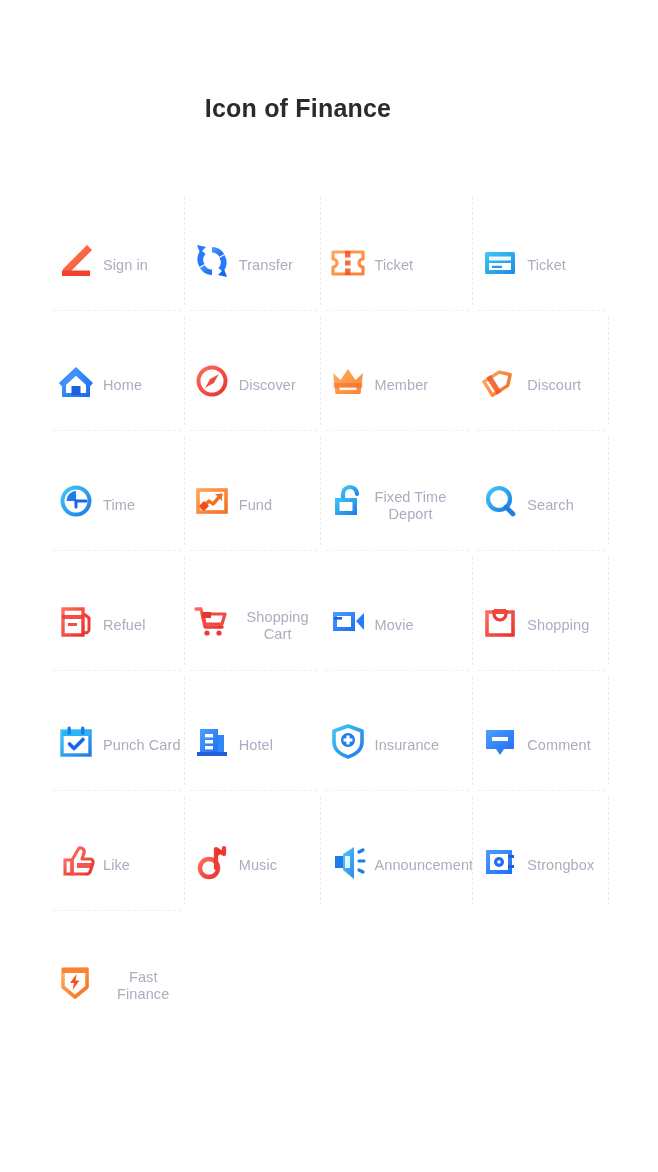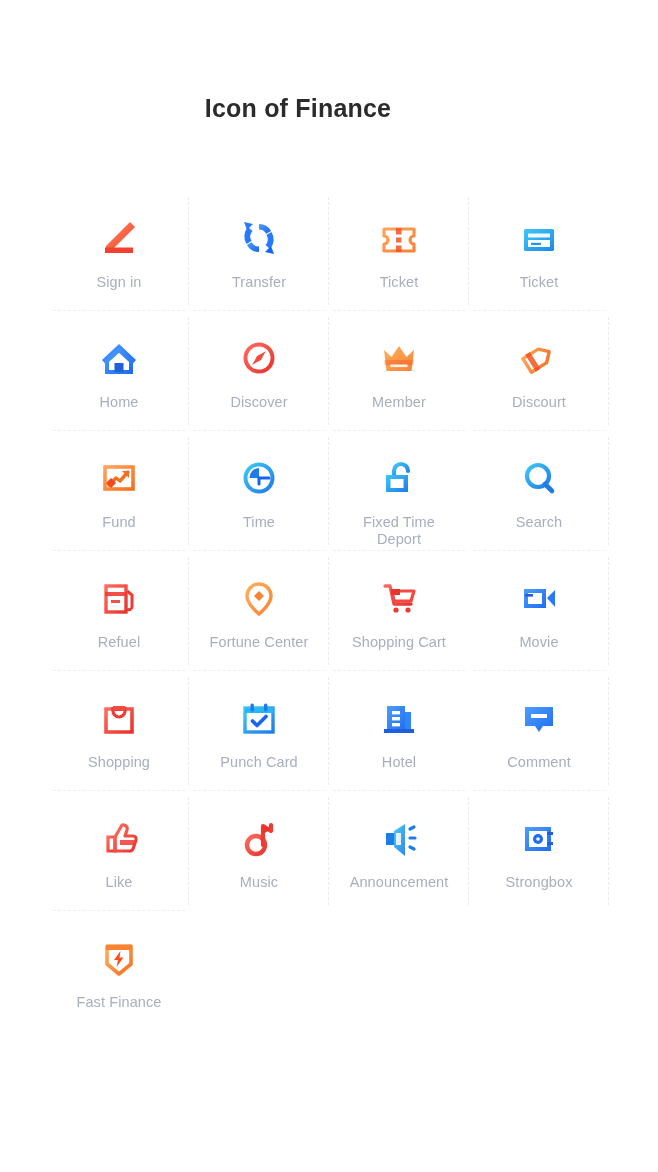--- a/index.html
+++ b/index.html
@@ -42,21 +42,21 @@
     left: 49px;
     width: 560px;
     display: grid;
     grid-template-columns: repeat(4, 1fr);
     grid-auto-rows: 120px;
   }
 
   .cell {
     position: relative;
     display: flex;
-    flex-direction: column;
+    flex-direction: row;
     align-items: center;
     justify-content: flex-start;
     padding-top: 20px;
     box-sizing: border-box;
   }
   
   .cell::after {
     content: "";
     position: absolute;
     right: 0;
@@ -234,50 +234,50 @@
     <rect x="15" y="15" width="5.5" height="20" fill="#f4511e" opacity="0.85"></rect>
     </g>
           </svg>
         </div>
         <div class="cell-label">Discourt</div>
       </div>
       <div class="cell">
         <div class="icon-wrap">
           <svg xmlns="http://www.w3.org/2000/svg" width="50" height="50" viewBox="0 0 50 50">
             <defs>
+              <linearGradient id="g10" x1="0" y1="0" x2="1" y2="1">
+                <stop offset="0" stop-color="#3fc8f5"></stop>
+                <stop offset="1" stop-color="#1e7ce8"></stop>
+              </linearGradient>
+            </defs>
+    <circle cx="25" cy="25" r="13.5" fill="none" stroke="url(#g10)" stroke-width="4"></circle>
+    <path d="M25 25 L25 15 A10 10 0 0 0 15.5 25 Z" fill="#1e7ce8"></path>
+    <path d="M25 25 L35 25" stroke="#1565f0" stroke-width="3" stroke-linecap="round"></path>
+    <path d="M25 25 L25 31" stroke="#1565f0" stroke-width="3" stroke-linecap="round"></path>
+          </svg>
+        </div>
+        <div class="cell-label">Time</div>
+      </div>
+      <div class="cell">
+        <div class="icon-wrap">
+          <svg xmlns="http://www.w3.org/2000/svg" width="50" height="50" viewBox="0 0 50 50">
+            <defs>
               <linearGradient id="g9" x1="0" y1="0" x2="1" y2="1">
                 <stop offset="0" stop-color="#ffa45c"></stop>
                 <stop offset="1" stop-color="#f4701f"></stop>
               </linearGradient>
             </defs>
     <rect x="11" y="14" width="28" height="22" fill="none" stroke="url(#g9)" stroke-width="3.6"></rect>
     <path d="M15 32 L22 25 L26 28 L34 19" fill="none" stroke="#f4701f" stroke-width="3.4" stroke-linecap="round" stroke-linejoin="round"></path>
     <path d="M28 18 h7 v7 Z" fill="#f4701f"></path>
     <path d="M12 30 l5 -5 5 5 -5 5 Z" fill="#ef4b1f"></path>
           </svg>
         </div>
         <div class="cell-label">Fund</div>
       </div>
-      <div class="cell">
-        <div class="icon-wrap">
-          <svg xmlns="http://www.w3.org/2000/svg" width="50" height="50" viewBox="0 0 50 50">
-            <defs>
-              <linearGradient id="g10" x1="0" y1="0" x2="1" y2="1">
-                <stop offset="0" stop-color="#3fc8f5"></stop>
-                <stop offset="1" stop-color="#1e7ce8"></stop>
-              </linearGradient>
-            </defs>
-    <circle cx="25" cy="25" r="13.5" fill="none" stroke="url(#g10)" stroke-width="4"></circle>
-    <path d="M25 25 L25 15 A10 10 0 0 0 15.5 25 Z" fill="#1e7ce8"></path>
-    <path d="M25 25 L35 25" stroke="#1565f0" stroke-width="3" stroke-linecap="round"></path>
-    <path d="M25 25 L25 31" stroke="#1565f0" stroke-width="3" stroke-linecap="round"></path>
-          </svg>
-        </div>
-        <div class="cell-label">Time</div>
-      </div>
       <div class="cell nocol">
         <div class="icon-wrap">
           <svg xmlns="http://www.w3.org/2000/svg" width="50" height="50" viewBox="0 0 50 50">
             <defs>
               <linearGradient id="g11" x1="0" y1="0" x2="1" y2="1">
                 <stop offset="0" stop-color="#3fc8f5"></stop>
                 <stop offset="1" stop-color="#1e7ce8"></stop>
               </linearGradient>
             </defs>
     <path d="M20 22 v-4 a7 7 0 0 1 14 0" fill="none" stroke="url(#g11)" stroke-width="4.2" stroke-linecap="round"></path>
@@ -312,35 +312,20 @@
                 <stop offset="1" stop-color="#e8342d"></stop>
               </linearGradient>
             </defs>
     <path d="M33 18 l5 4 v12 a3 3 0 0 1 -5 2" fill="none" stroke="#ef3b33" stroke-width="3"></path>
     <rect x="12" y="13" width="20" height="26" fill="none" stroke="url(#g13)" stroke-width="3.4"></rect>
     <rect x="11" y="19" width="22" height="4" fill="#ef3b33" opacity="0.9"></rect>
     <rect x="17" y="27" width="9" height="3" fill="#f25146"></rect>
           </svg>
         </div>
         <div class="cell-label">Refuel</div>
-      </div>
-      <div class="cell">
-        <div class="icon-wrap">
-          <svg xmlns="http://www.w3.org/2000/svg" width="50" height="50" viewBox="0 0 50 50">
-            <defs>
-              <linearGradient id="g14" x1="0" y1="0" x2="1" y2="1">
-                <stop offset="0" stop-color="#ffb05c"></stop>
-                <stop offset="1" stop-color="#f98235"></stop>
-              </linearGradient>
-            </defs>
-    <path d="M25 11 a12 12 0 0 1 12 12 c0 8.5 -12 18 -12 18 S13 31.5 13 23 a12 12 0 0 1 12 -12 Z" fill="none" stroke="url(#g14)" stroke-width="3.4"></path>
-    <path d="M25 18 l5 5 -5 5 -5 -5 Z" fill="#f98235"></path>
-          </svg>
-        </div>
-        <div class="cell-label">Fortune Center</div>
       </div>
       <div class="cell nocol">
         <div class="icon-wrap">
           <svg xmlns="http://www.w3.org/2000/svg" width="50" height="50" viewBox="0 0 50 50">
             <defs>
               <linearGradient id="g15" x1="0" y1="0" x2="1" y2="1">
                 <stop offset="0" stop-color="#ff6b5e"></stop>
                 <stop offset="1" stop-color="#e8342d"></stop>
               </linearGradient>
             </defs>
@@ -420,20 +405,37 @@
     <rect x="18" y="30" width="8" height="3.4" fill="#ffffff"></rect>
     <rect x="10" y="36" width="30" height="4" fill="#1f5fdb"></rect>
           </svg>
         </div>
         <div class="cell-label">Hotel</div>
       </div>
       <div class="cell">
         <div class="icon-wrap">
           <svg xmlns="http://www.w3.org/2000/svg" width="50" height="50" viewBox="0 0 50 50">
             <defs>
+              <linearGradient id="g20" x1="0" y1="0" x2="1" y2="1">
+                <stop offset="0" stop-color="#3fc8f5"></stop>
+                <stop offset="1" stop-color="#1e7ce8"></stop>
+              </linearGradient>
+            </defs>
+    <path d="M25 10 L39 15 v11 c0 8 -7 13 -14 15 c-7 -2 -14 -7 -14 -15 V15 Z" fill="none" stroke="url(#g20)" stroke-width="3.6" stroke-linejoin="round"></path>
+    <circle cx="25" cy="24" r="7" fill="#1e7ce8"></circle>
+    <rect x="23.4" y="19.5" width="3.2" height="9" fill="#ffffff"></rect>
+    <rect x="20.5" y="22.4" width="9" height="3.2" fill="#ffffff"></rect>
+          </svg>
+        </div>
+        <div class="cell-label">Insurance</div>
+      </div>
+      <div class="cell">
+        <div class="icon-wrap">
+          <svg xmlns="http://www.w3.org/2000/svg" width="50" height="50" viewBox="0 0 50 50">
+            <defs>
               <linearGradient id="g21" x1="0" y1="0" x2="1" y2="1">
                 <stop offset="0" stop-color="#4d9dff"></stop>
                 <stop offset="1" stop-color="#1f6df0"></stop>
               </linearGradient>
             </defs>
     <path d="M11 14 h28 v19 H29 l-4 6 -4 -6 H11 Z" fill="url(#g21)"></path>
     <rect x="17" y="21" width="16" height="4" fill="#ffffff"></rect>
           </svg>
         </div>
         <div class="cell-label">Comment</div>

